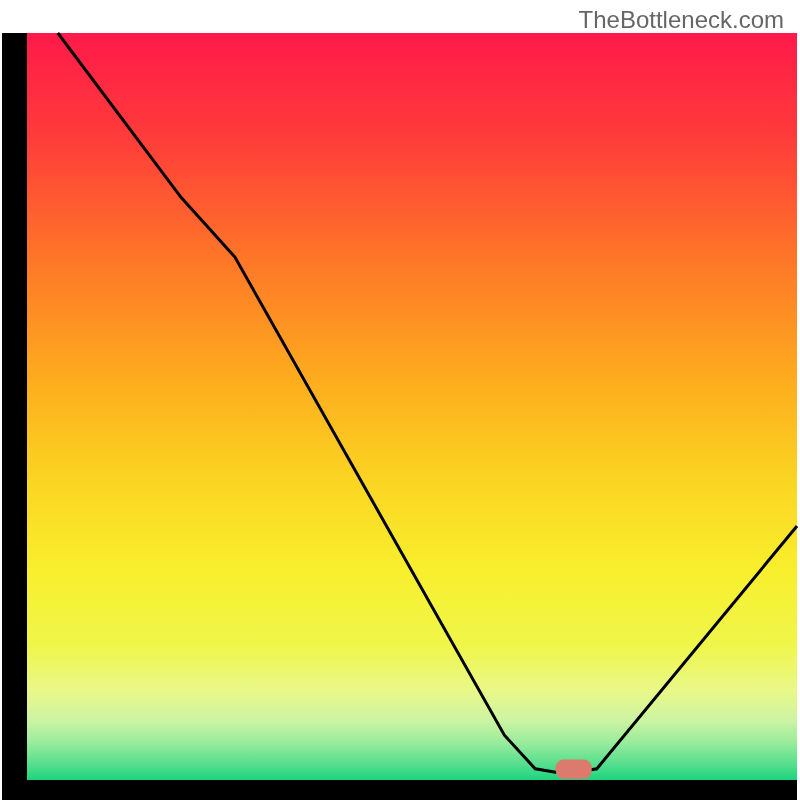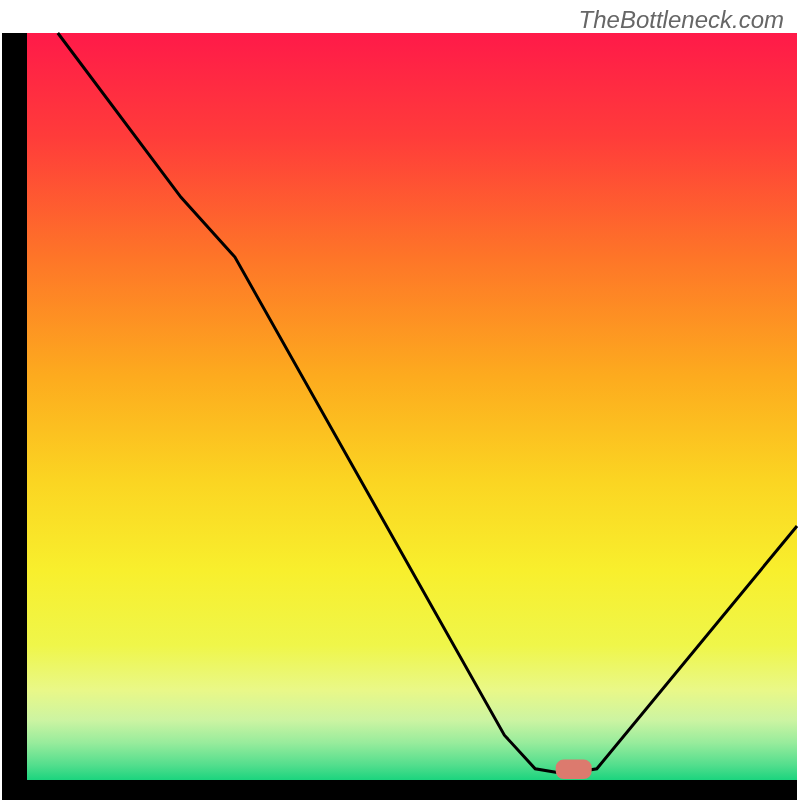--- a/index.html
+++ b/index.html
@@ -7,21 +7,20 @@
     padding: 0;
     width: 800px;
     height: 800px;
     background: #ffffff;
     font-family: Arial, Helvetica, sans-serif;
   }
   .chart-container {
     position: relative;
     width: 800px;
     height: 784px;
-    font-style: italic;
   }
   .watermark {
     position: absolute;
     top: 6px;
     right: 16px;
     font-size: 24px;
     font-weight: normal;
     color: #666666;
     z-index: 10;
   }

